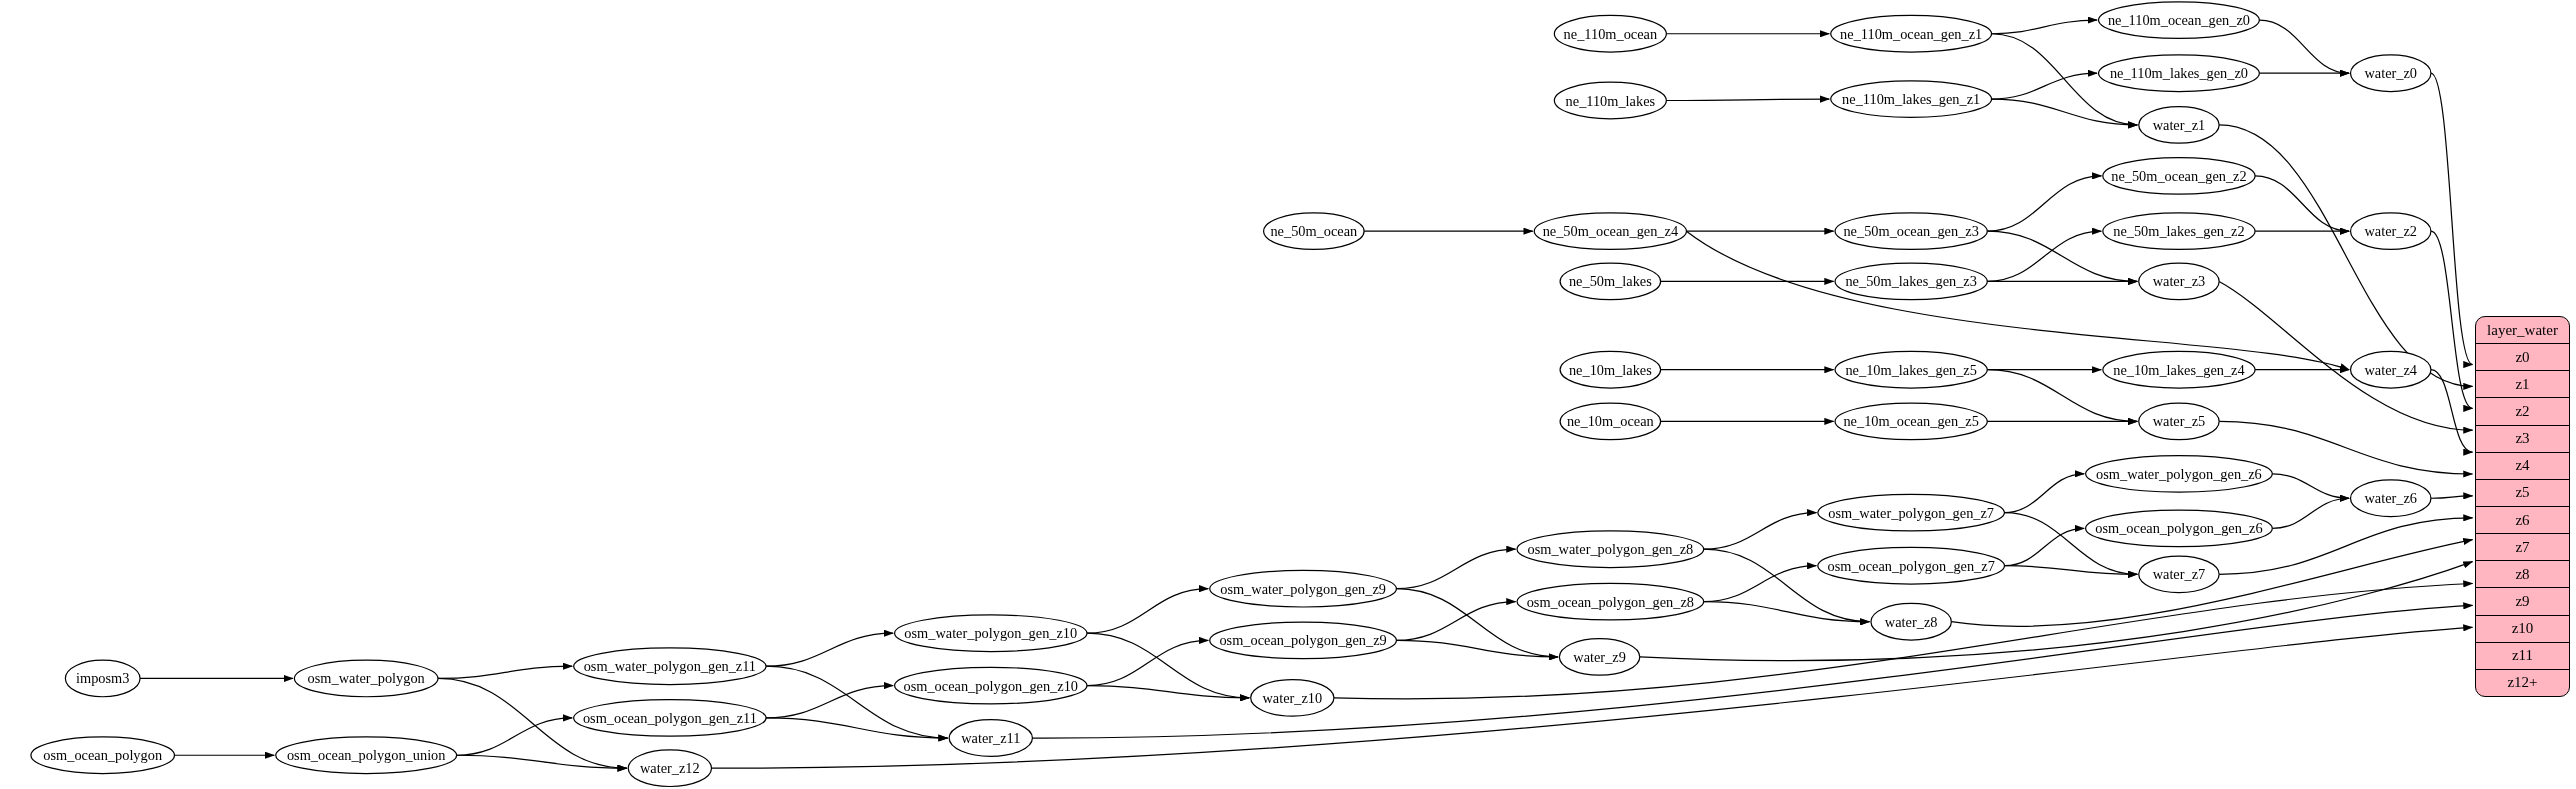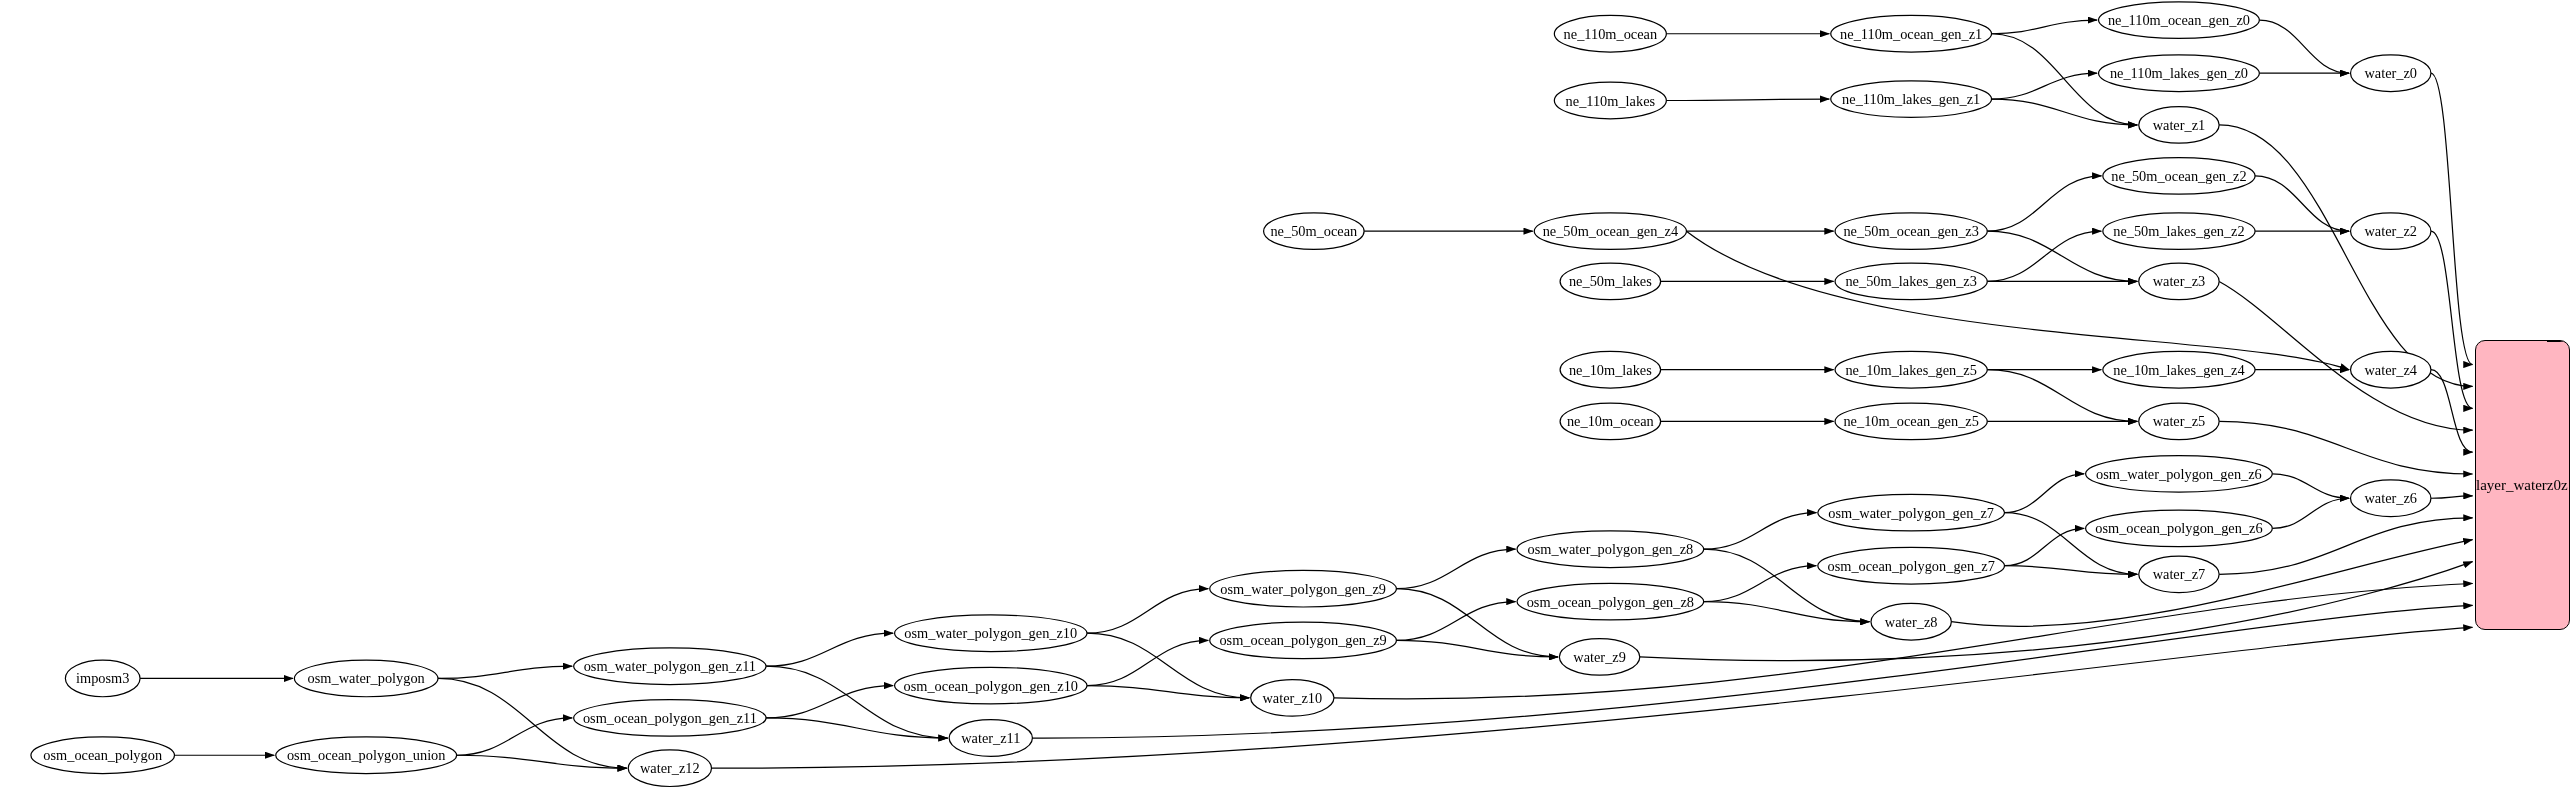--- a/index.html
+++ b/index.html
@@ -3,23 +3,23 @@
 <meta charset="utf-8">
 <style>
   html,body{margin:0;padding:0;background:#ffffff;}
   body{width:2576px;height:789px;position:relative;font-family:"Liberation Serif", serif;}
   #canvas{position:absolute;left:0;top:0;width:2576px;height:789px;}
   svg{position:absolute;left:0;top:0;}
   svg text{font-family:"Liberation Serif", serif;font-size:20px;fill:#000;}
   .edge{fill:none;stroke:#000;stroke-width:1.7px;}
   .node-ellipse{fill:#ffffff;stroke:#000;stroke-width:1.7px;}
   #layer-table{
-    position:absolute;left:2475px;top:340px;width:95px;height:290px;
+    position:absolute;left:2475px;top:316px;width:95px;height:381px;
     background:#ffb6c1;border:1.3px solid #000;border-radius:10px;
-    box-sizing:border-box;display:flex;flex-direction:row;overflow:hidden;
+    box-sizing:border-box;display:flex;flex-direction:column;overflow:hidden;
   }
   #layer-table .trow{
     flex:1;display:flex;align-items:center;justify-content:center;
     font-size:15px;color:#000;border-top:1.1px solid #000;line-height:1;
   }
   #layer-table .trow:first-child{border-top:none;}
 </style>
 </head>
 <body>
 

